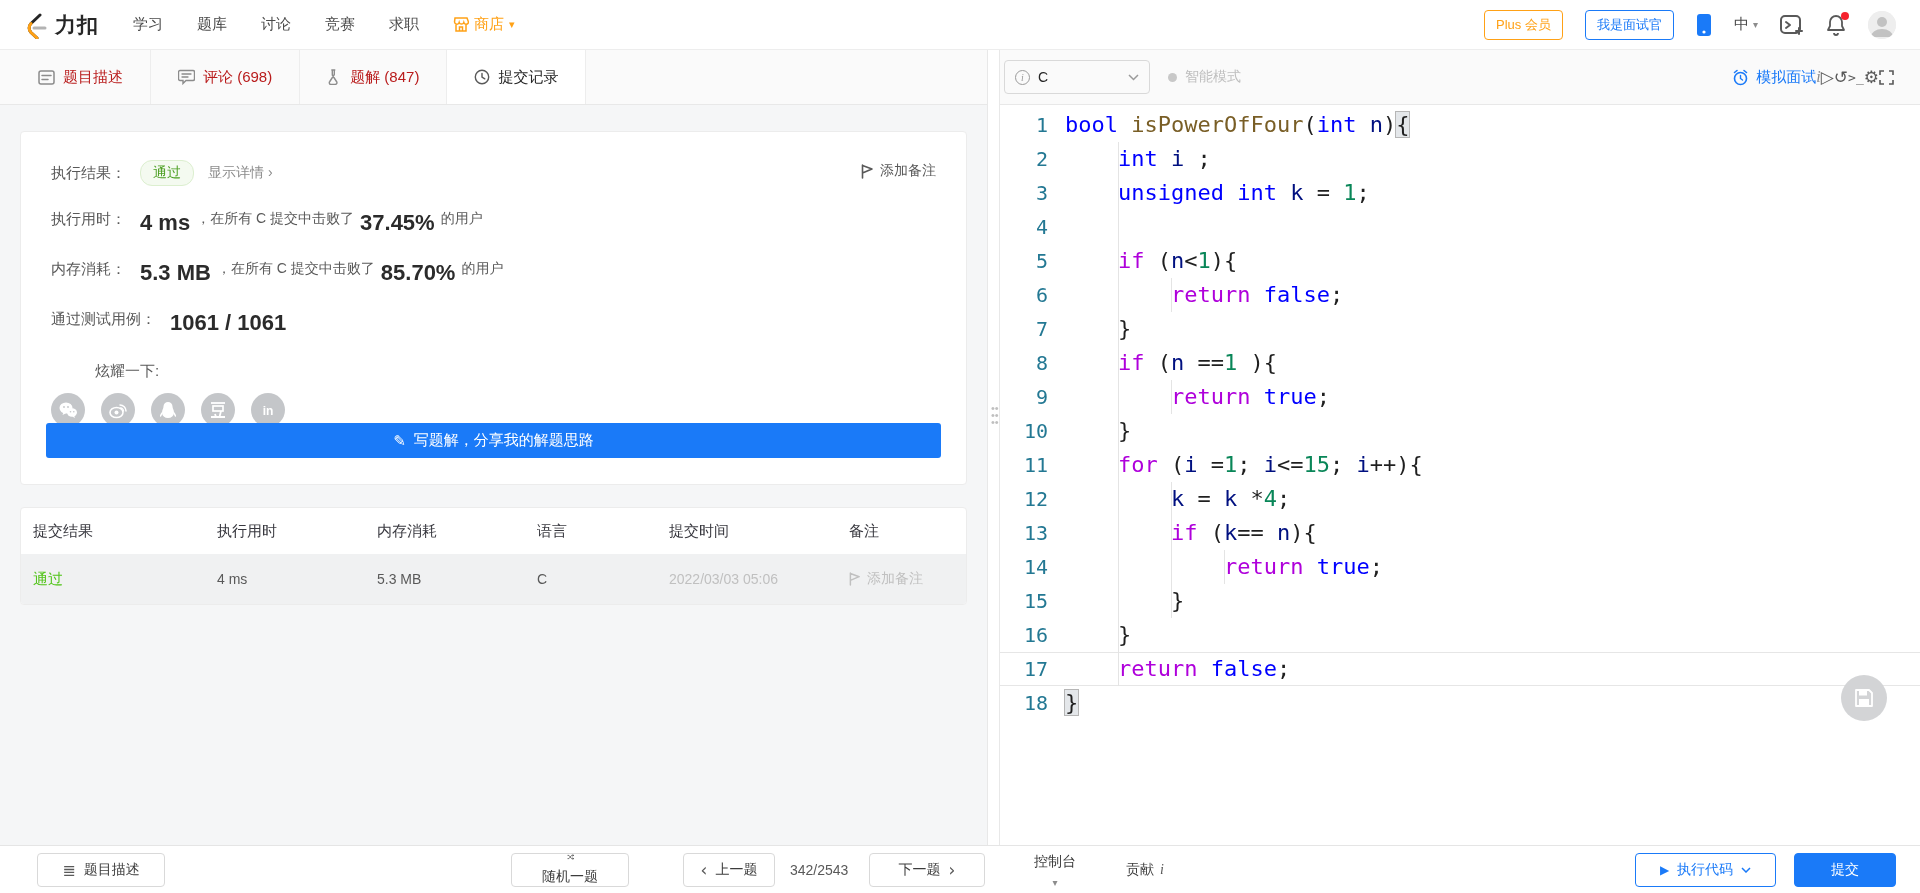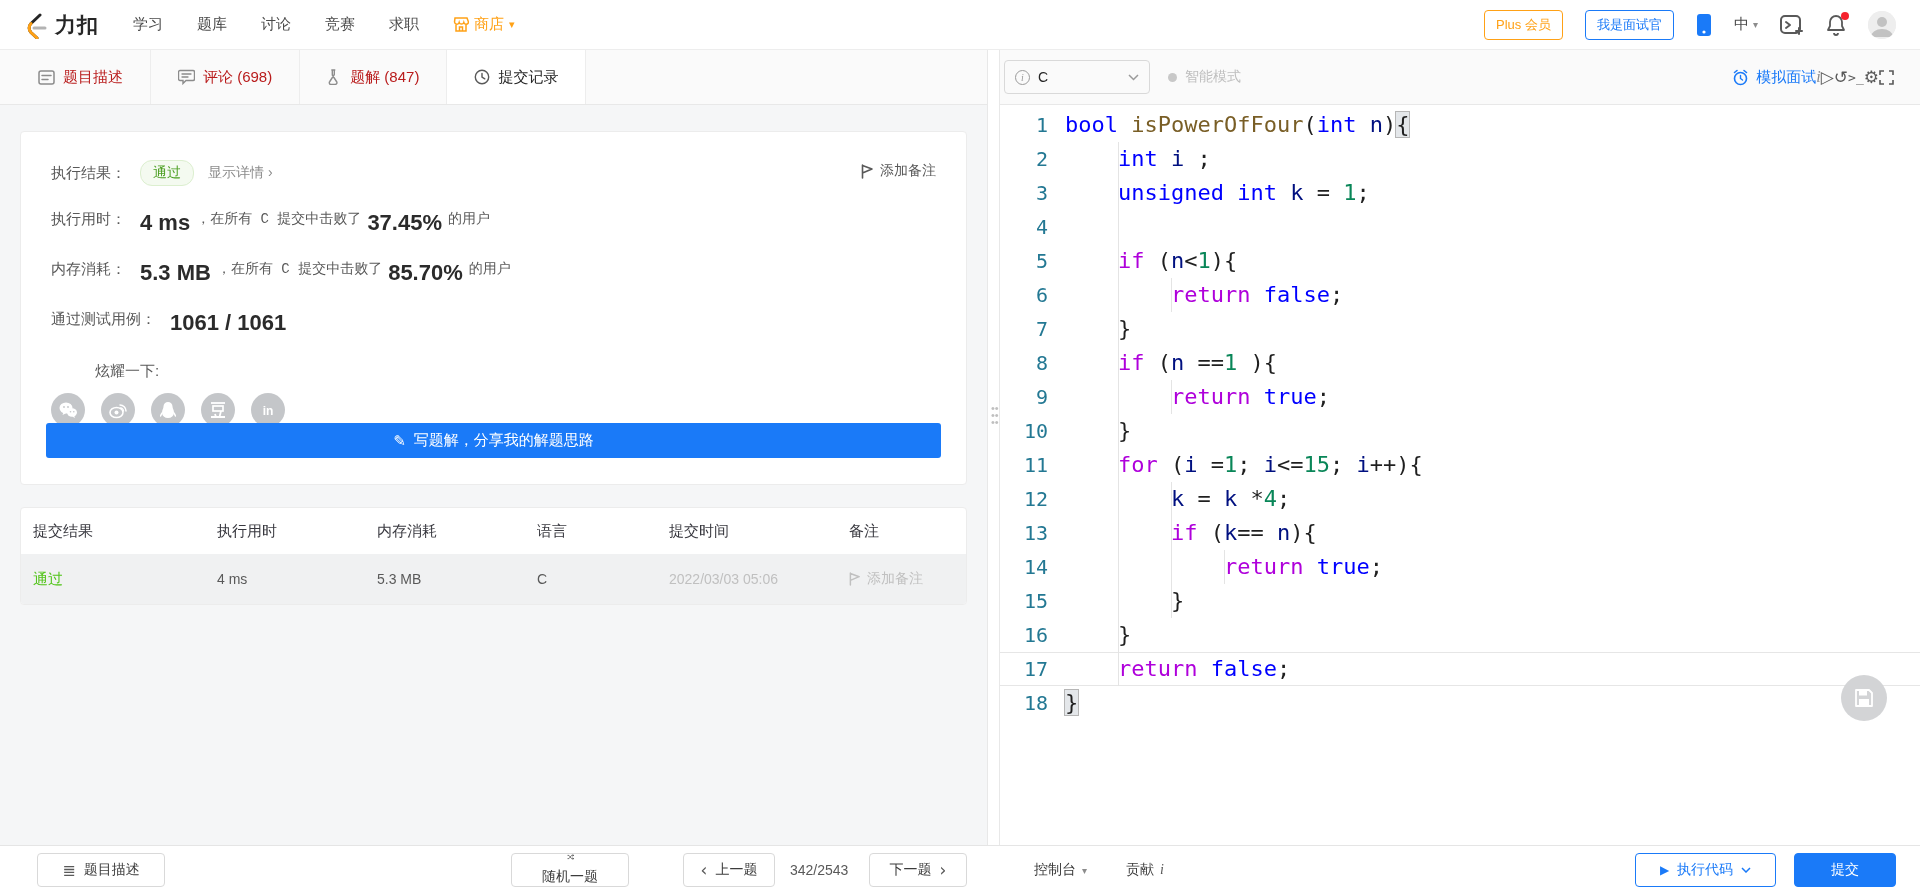--- a/index.html
+++ b/index.html
@@ -44,21 +44,21 @@
   .card { background:#fff; border:1px solid #ececec; border-radius:4px; }
   .result-card { padding:28px 30px 0 30px; height:354px; position:relative;}
   .res-row { display:flex; align-items:center; font-size:15px; color:#595959;}
   .res-label { margin-right:14px; }
   .badge-pass { background:#f4faf0; border:1px solid #dcefcf; color:#4c9f22; font-size:14px; padding:3px 12px; border-radius:12px; cursor:pointer;}
   .detail-link { margin-left:14px; color:#8c8c8c; font-size:14px; cursor:pointer;}
   .add-note-top { position:absolute; right:30px; top:30px; display:flex; align-items:center; gap:6px; color:#595959; font-size:14px; cursor:pointer;}
   .stat-row { display:flex; align-items:flex-start; margin-top:24px; font-size:15px; color:#595959; white-space:nowrap;}
   .stat-row .lab { margin-right:14px; }
   .stat-row .big { font-size:22px; font-weight:bold; color:#2b2b2b; font-family:"Liberation Sans","DejaVu Sans",sans-serif;}
-  .stat-row .mid,.stat-row .tail { font-size:14px; color:#595959; margin:0 6px;font-family:Liberation Mono, monospace; }
+  .stat-row .mid,.stat-row .tail { font-size:14px; color:#595959; margin:0 6px; }
   .brag-label { margin-top:26px; font-size:15px; color:#595959;margin-left:44px; }
   .socials { display:flex; gap:16px; margin-top:12px; }
   .social { width:34px; height:34px; border-radius:50%; background:#c4c6c9; display:flex; align-items:center; justify-content:center; cursor:pointer; color:#fff; font-weight:bold;}
   .write-btn { position:absolute; left:25px; right:25px; bottom:26px; height:35px; background:#1a7af8; border-radius:3px; color:#fff; font-size:15px; display:flex; align-items:center; justify-content:center; gap:8px; cursor:pointer;}
 
   
   .table-card { margin-top:22px; overflow:hidden;}
   .t-grid { display:grid; grid-template-columns:184px 160px 160px 132px 180px 1fr; align-items:center; padding-left:12px;}
   .t-head { height:46px; font-size:15px; color:#38383f;}
   .t-row  { height:50px; background:#f0f1f2; font-size:14px; color:#595959; cursor:pointer;}
@@ -463,25 +463,25 @@
           <path d="M1 3 h3 l6 7 h4 M1 10 h3 l6-7 h4" fill="none" stroke="#3c3c3c" stroke-width="1.5"></path>
           <path d="M12 1 l2.5 2 -2.5 2 M12 8 l2.5 2 -2.5 2" fill="none" stroke="#3c3c3c" stroke-width="1.5"></path>
         </svg>
       <span>随机一题</span>
     </div>
     <div class="bb-btn" style="left:683px; width:92px;">
       <span class="chev">‹</span>
       <span>上一题</span>
     </div>
     <div class="bb-text" style="left:790px;">342/2543</div>
-    <div class="bb-btn" style="left:869px; width:98px;">
+    <div class="bb-btn" style="left:869px; width:116px;">
       <span>下一题</span>
       <span class="chev">›</span>
     </div>
-    <div class="bb-text" style="left:1034px; color:#3c3c3c; gap:6px;">
+    <div class="bb-text" style="left:1034px; color:#3c3c3c; gap:6px;flex-direction:column;">
       <span>控制台</span>
       <span class="caret-down">▾</span>
     </div>
     <div class="bb-text" style="left:1126px; color:#3c3c3c; gap:6px;">
       <span>贡献</span>
       <span style="font-family:'Liberation Serif',serif; font-style:italic; color:#595959;">i</span>
     </div>
     <div class="bb-btn bb-run" style="left:1635px; width:141px;">
       <span style="font-size:12px;">▶</span>
       <span>执行代码</span>

